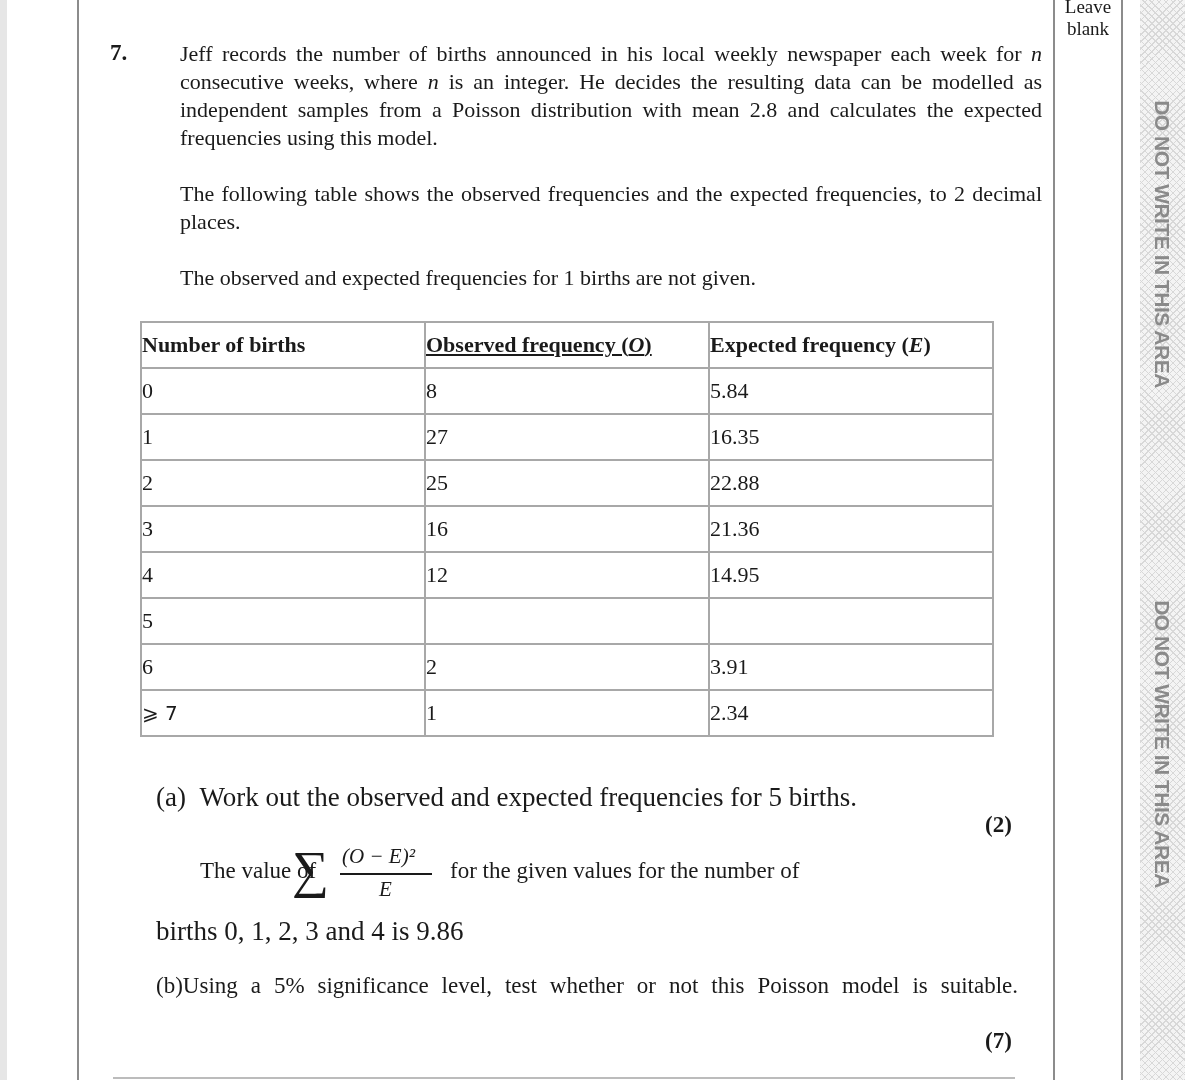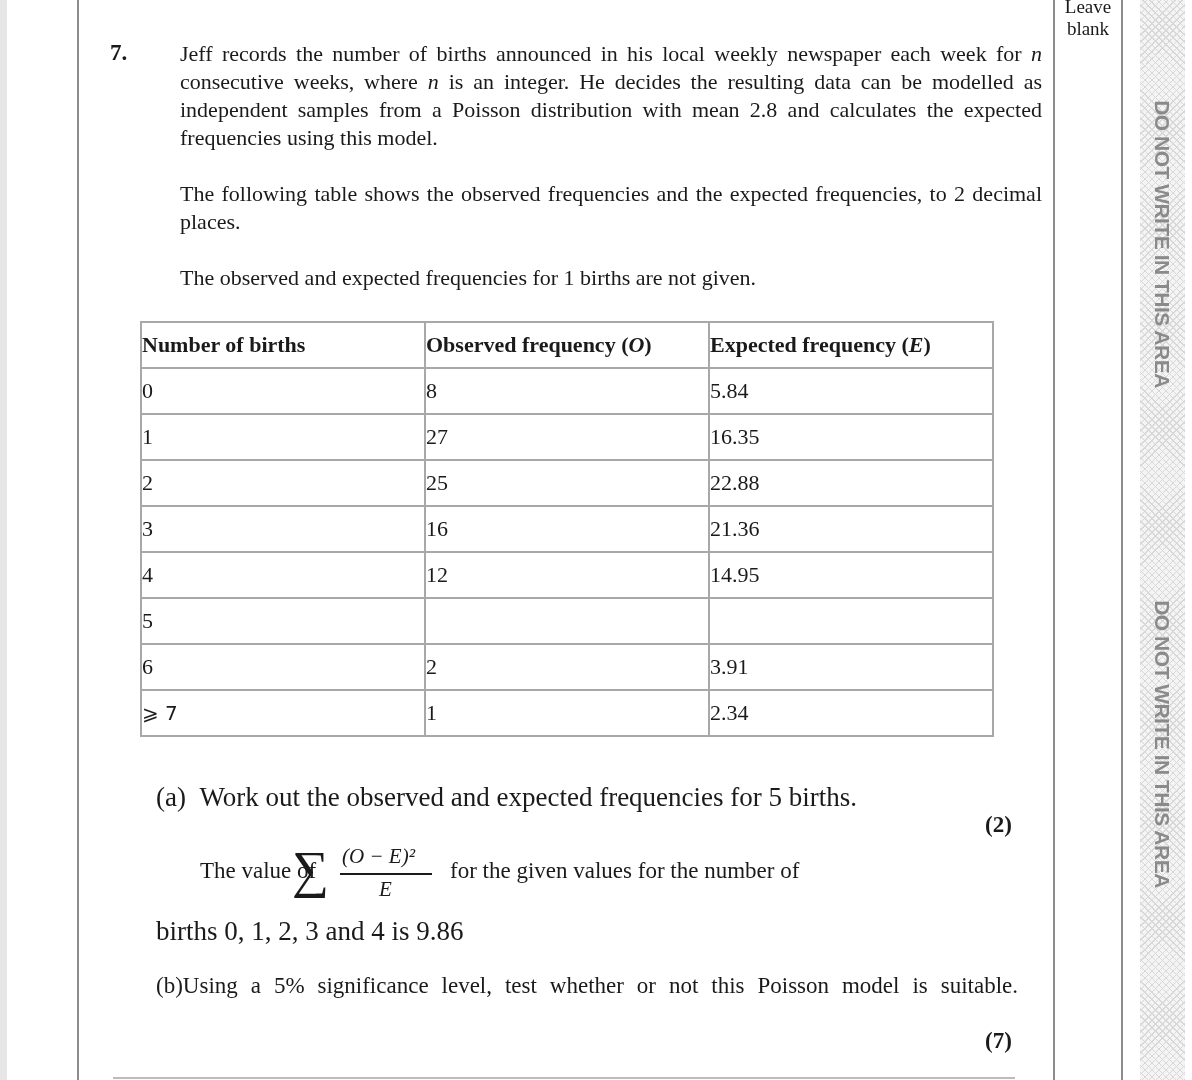--- a/index.html
+++ b/index.html
@@ -31,21 +31,21 @@
   .para { position:absolute; left:156px; width:862px; font-size:22px; line-height:28px; text-align:justify;margin-left:24px; }
   .it { font-style:italic; }
   table.freq {
     position:absolute; left:140px; top:321px; border-collapse:collapse;
     font-size:22px;
   }
   table.freq td, table.freq th {
     border:2px solid #a8a8a8; height:44px; text-align:left; padding:0; font-weight:normal;
   }
   table.freq th { font-weight:bold; }
-  .c1 { width:282px; } .c2 { width:282px; } .c3 { width:282px; }
+  .c1 { width:282px; } .c2 { width:282px;text-decoration:underline; } .c3 { width:282px; }
   .part-a { position:absolute; left:156px; top:782px; font-size:27px; }
   .marks { position:absolute; left:985px; font-weight:bold; font-size:23px; }
   .formula-line { position:absolute; left:156px; top:842px; font-size:23px; height:60px; }
   .formula-line span { position:absolute; white-space:nowrap; }
   .sigma { font-size:52px; line-height:52px; }
   .frac-num { font-style:italic; font-size:21px; }
   .frac-bar { position:absolute; height:1.5px; background:#1a1a1a; }
   .frac-den { font-style:italic; font-size:21px; }
   .bottom-rule { position:absolute; left:113px; top:1077px; width:902px; height:2px; background:#bcbcbc; }
   .part-b { position:absolute; left:156px; top:972px; width:862px; font-size:23px; line-height:28px; }

